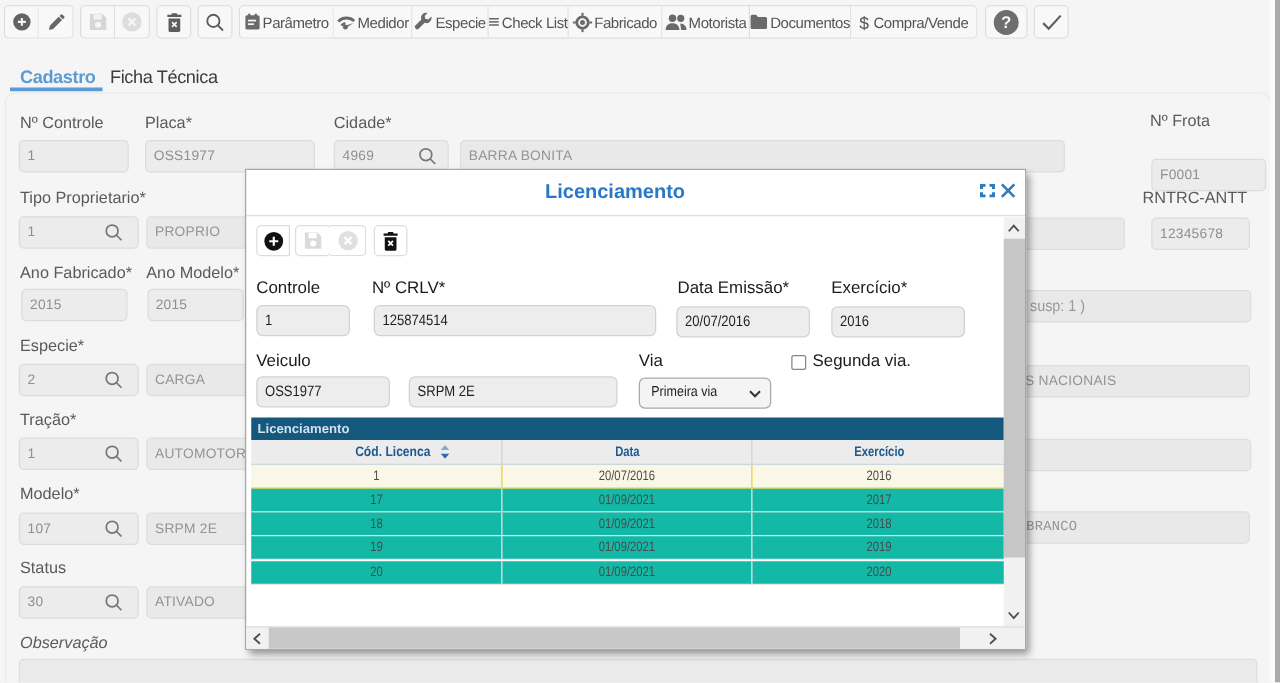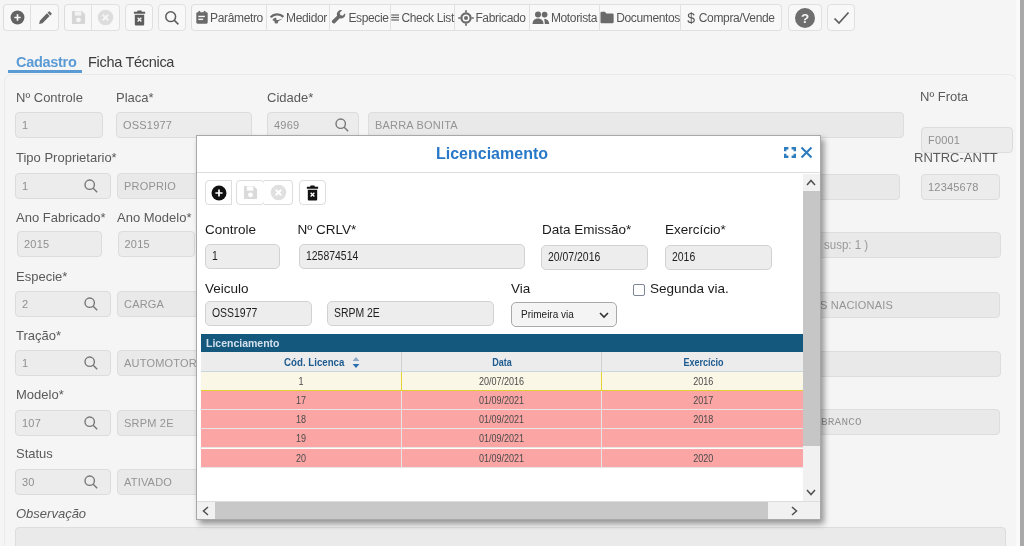--- a/index.html
+++ b/index.html
@@ -19,21 +19,21 @@
 .mag { position:absolute; }
 
 #modal { position:absolute; left:196px; top:135px; width:625px; height:385px; background:#fff; border:1px solid #a8a8a8; box-shadow:3px 4px 6px rgba(0,0,0,0.4); }
 #mtitle { position:absolute; left:0; top:0; right:0; height:37px; border-bottom:1px solid #ddd; }
 #mtitle .t { position:absolute; left:0; right:33px; top:9px; text-align:center; font-size:16px; font-weight:bold; color:#2878c8; }
 .mbtn { position:absolute; top:44px; height:25px; background:#fff; border:1px solid #ddd; border-radius:4px; display:flex; align-items:center; justify-content:center; }
 .mlbl { position:absolute; font-size:13.5px; color:#1b1b1b; white-space:nowrap; }
 .minp { position:absolute; height:25px; background:#ededed; border:1px solid #d2d2d2; border-radius:5px; font-size:12px; color:#1e1e1e; line-height:23px; padding-left:6px; white-space:nowrap; }
 .minp span { display:inline-block; transform:scaleX(0.87); transform-origin:left center; }
 
-.trow { position:absolute; left:0; width:603px; height:19.3px; background:#fca5a5; border-bottom:1px solid #e6e6e6; }
+.trow { position:absolute; left:0; width:603px; height:19.3px; background:#14b8a6; border-bottom:1px solid #e6e6e6; }
 .trow .c { position:absolute; top:0; height:100%; font-size:11px; color:#4a4a4a; text-align:center; line-height:19px; }
 .cx { display:inline-block; transform:scaleX(0.82); transform-origin:center; white-space:nowrap; }
 .c1 { left:0; width:201px; border-right:1px solid #e6e6e6; }
 .c2 { left:202px; width:199px; border-right:1px solid #e6e6e6; }
 .c3 { left:402px; width:201px; }
 </style>
 </head>
 <body>
 
 <div class="tbtn gl" style="left:3px; width:28px;">
@@ -156,21 +156,21 @@
 <div class="lbl" style="left:16px; top:90px;">Nº Controle</div>
 <div class="inp" style="left:15px; top:112px; width:88px;">1</div>
 <div class="lbl" style="left:116px; top:90px;">Placa*</div>
 <div class="inp" style="left:116px; top:112px; width:136px;">OSS1977</div>
 <div class="lbl" style="left:267px; top:90px;">Cidade*</div>
 <div class="inp" style="left:267px; top:112px; width:92px;">4969</div>
 <svg class="mag" style="left:334px; top:117px;" width="16" height="16" viewBox="0 0 16 16">
     <circle cx="6.7" cy="6.7" r="4.7" fill="none" stroke="#777" stroke-width="1.4"></circle>
     <path d="M10.2 10.2l4 4" stroke="#777" stroke-width="1.4"></path>
   </svg>
-<div class="inp2" style="left:368px; top:112px; width:536px;">BARRA BONITA</div>
+<div class="inp2" style="left:368px; top:112px; width:484px;">BARRA BONITA</div>
 <div class="lbl" style="left:920px; top:89px;">Nº Frota</div>
 <div class="inp" style="left:921px; top:127px; width:92px;">F0001</div>
 
 <div class="lbl" style="left:16px; top:150px;">Tipo Proprietario*</div>
 <div class="inp" style="left:15px; top:172.5px; width:96px;">1</div>
 <svg class="mag" style="left:83px; top:178px;" width="16" height="16" viewBox="0 0 16 16">
     <circle cx="6.7" cy="6.7" r="4.7" fill="none" stroke="#777" stroke-width="1.4"></circle>
     <path d="M10.2 10.2l4 4" stroke="#777" stroke-width="1.4"></path>
   </svg>
 <div class="inp2" style="left:117px; top:172.5px; width:136px;">PROPRIO</div>
@@ -310,20 +310,21 @@
       <div class="c c3"><span class="cx">2017</span></div>
     </div>
   <div class="trow" style="left:4px; top:273.9px;">
       <div class="c c1"><span class="cx">18</span></div>
       <div class="c c2"><span class="cx">01/09/2021</span></div>
       <div class="c c3"><span class="cx">2018</span></div>
     </div>
   <div class="trow" style="left:4px; top:293.2px;">
       <div class="c c1"><span class="cx">19</span></div>
       <div class="c c2"><span class="cx">01/09/2021</span></div>
+      <div class="c c3"><span class="cx">2019</span></div>
     </div>
   <div class="trow" style="left:4px; top:312.5px;">
       <div class="c c1"><span class="cx">20</span></div>
       <div class="c c2"><span class="cx">01/09/2021</span></div>
       <div class="c c3"><span class="cx">2020</span></div>
     </div>
 
   <div class="abs" style="left:606px; top:38px; width:17px; height:327px; background:#f1f1f1;">
     <svg style="position:absolute; left:3px; top:5px;" width="10" height="7" viewBox="0 0 10 7">
         <path d="M1 6l4-4.5L9 6" fill="none" stroke="#505050" stroke-width="1.5"></path>

